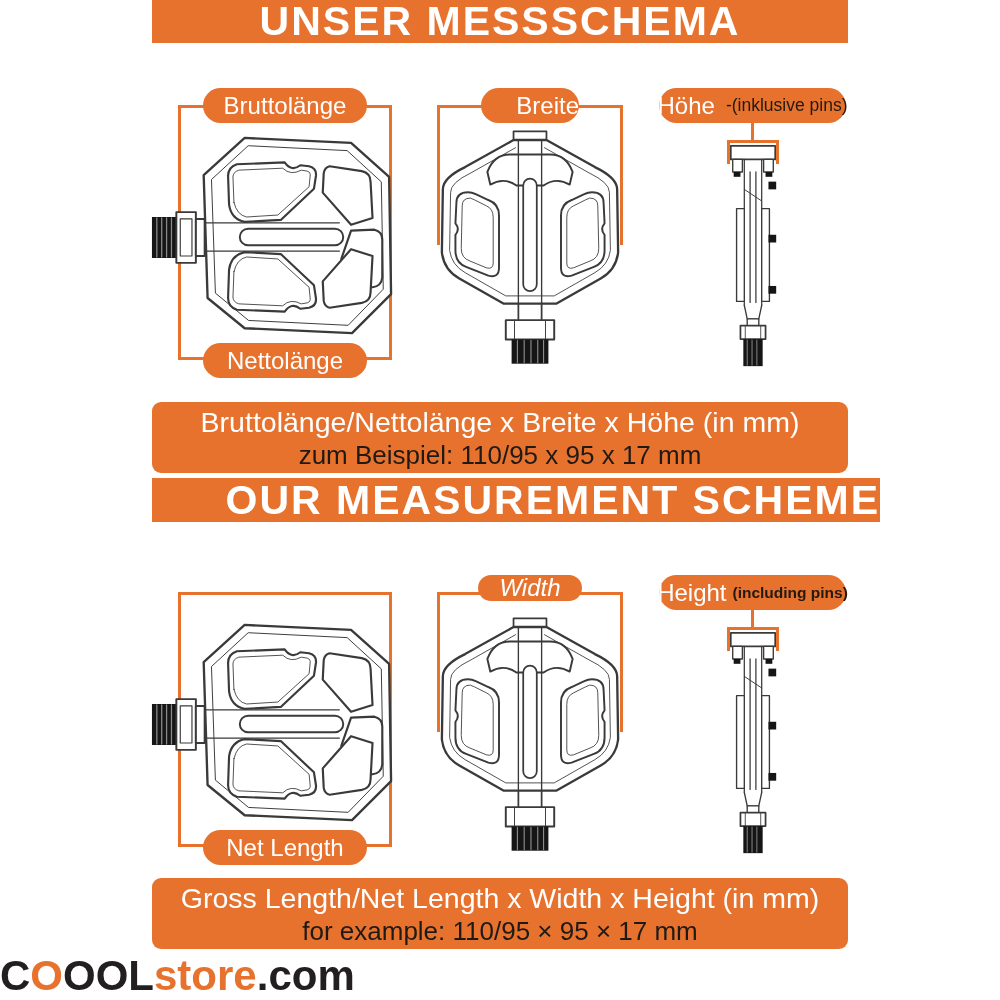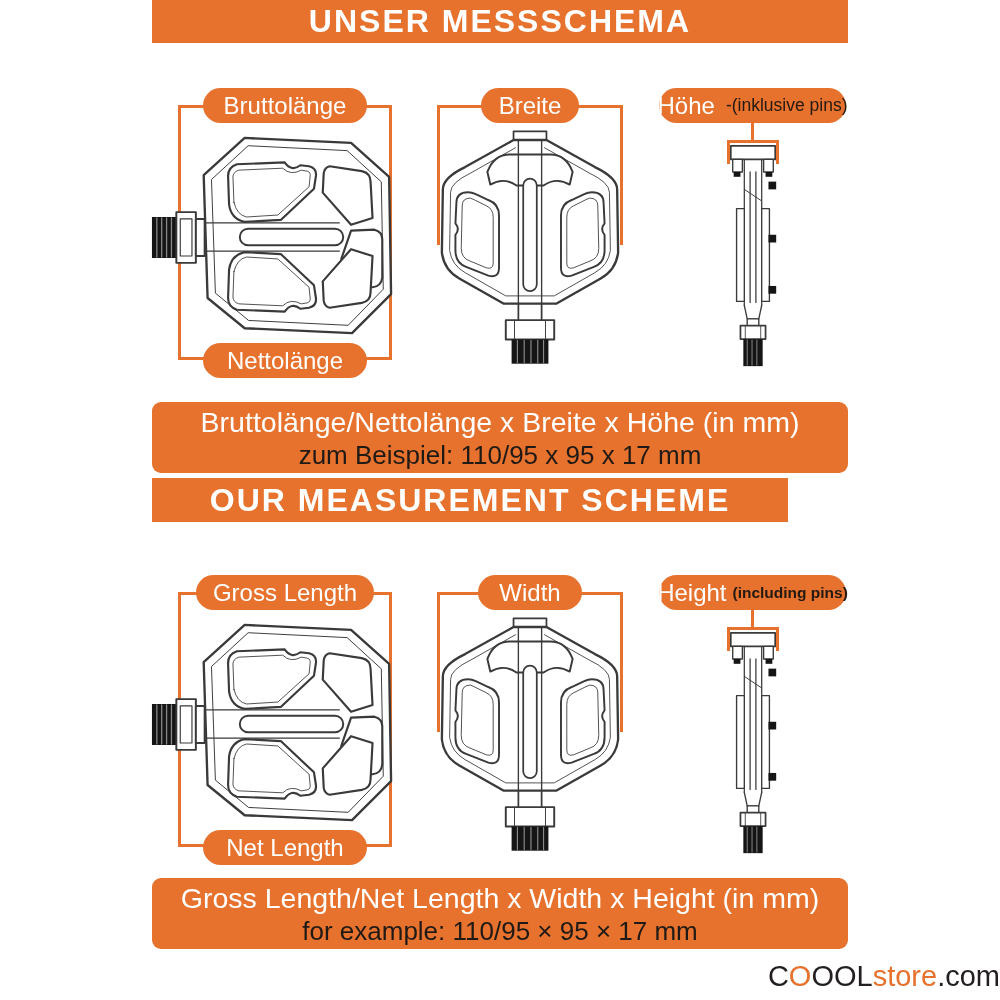--- a/index.html
+++ b/index.html
@@ -2,38 +2,38 @@
 <html style="--orange: #E7722E; --ink: #231F20; --line: #3A3A3A;"><head>
 <meta charset="utf-8">
 <style>
   :root{ --orange:#E7722E; --ink:#231F20; --line:#3A3A3A; }
   html,body{margin:0;padding:0;background:#fff;}
   .canvas{position:relative;width:1000px;height:1000px;background:#fff;overflow:hidden;
           font-family:"Liberation Sans",sans-serif;}
   .abs{position:absolute;box-sizing:border-box;}
 
   .banner{background:var(--orange);color:#fff;display:flex;align-items:center;justify-content:center;
-          font-weight:bold;font-size:32px;letter-spacing:2px;white-space:nowrap;}
+          font-weight:bold;font-size:41px;letter-spacing:2px;white-space:nowrap;}
 
   .band{background:var(--orange);text-align:center;border-radius:9px;}
   .band .l1{color:#fff;font-size:28.5px;line-height:37px;margin-top:2px;white-space:nowrap;}
   .band .l2{color:#1f1a16;font-size:26px;line-height:29px;white-space:nowrap;}
 
   .pill{background:var(--orange);border-radius:18px;display:flex;align-items:center;justify-content:center;
         color:#fff;font-size:24px;white-space:nowrap;z-index:5;}
   .pill .sfx-de{color:#241a12;font-size:17.5px;margin-left:11px;}
   .pill .sfx-en{color:#241a12;font-size:15.5px;font-weight:bold;margin-left:6px;}
 
   .bracket{border:3px solid var(--orange);}
   .open-bottom{border-bottom:none;}
   .vline{background:var(--orange);z-index:4;}
   .fig{z-index:2;}
   .overlay{z-index:6;}
 
-  .logo{width:100%;text-align:right;font-size:29px;line-height:46px;color:var(--ink);letter-spacing:0;}
+  .logo{width:100%;text-align:left;font-size:42px;line-height:46px;color:var(--ink);letter-spacing:0;font-weight:bold;}
   .logo .orange{color:var(--orange);}
   .hidden-defs{position:absolute;width:0;height:0;overflow:hidden;}
 </style>
 </head>
 <body>
 
 <svg class="hidden-defs" aria-hidden="true">
   <defs>
     <symbol id="sym-pedal-top" viewBox="0 0 250 215">
       <g stroke="#3a3a3a" fill="#fff" stroke-linejoin="round" stroke-linecap="round">
@@ -122,60 +122,57 @@
 
   <div class="abs vline" style="left:751px;top:121px;width:3px;height:21px;"></div>
   <div class="abs bracket open-bottom overlay" style="left:727px;top:140px;width:52px;height:24px;"></div>
 
   <div class="abs pill" style="left:203px;top:343px;width:164px;height:35px;">
     <span>Nettolänge</span>
   </div>
   <div class="abs pill" style="left:203px;top:88px;width:164px;height:35px;">
     <span>Bruttolänge</span>
   </div>
-  <div class="abs pill" style="left:481px;top:88px;width:98px;height:35px;">
+  <div class="abs pill" style="left:481px;top:88px;width:98px;height:35px;justify-content:flex-end;">
     <span>Breite</span>
   </div>
   <div class="abs pill" style="left:659px;top:88px;width:187px;height:35px;">
     <span>Höhe</span>
       <span class="sfx-de">-(inklusive pins)</span>
   </div>
 
   <div class="abs band" style="left:152px;top:402px;width:696px;height:71px;">
     <div class="l1">Bruttolänge/Nettolänge x Breite x Höhe (in mm)</div>
     <div class="l2">zum Beispiel: 110/95 x 95 x 17 mm</div>
   </div>
 
-  <div class="abs banner" style="left:152px;top:478px;width:636px;height:44px;">
+  <div class="abs banner" style="left:152px;top:478px;width:728px;height:44px;justify-content:flex-end;">
     <span>OUR MEASUREMENT SCHEME</span>
   </div>
 
   <div class="abs bracket" style="left:178px;top:592px;width:214px;height:255px;"></div>
   <div class="abs bracket open-bottom" style="left:437px;top:592px;width:186px;height:140px;"></div>
 
   <svg class="abs fig" style="left:150px;top:618px;" width="244" height="212">
       <use href="#sym-pedal-top"></use>
     </svg>
   <svg class="abs fig" style="left:438px;top:615px;" width="184" height="238">
       <use href="#sym-pedal-front"></use>
     </svg>
   <svg class="abs fig" style="left:724px;top:630px;" width="58" height="227">
       <use href="#sym-pedal-side"></use>
     </svg>
 
   <div class="abs vline" style="left:751px;top:608px;width:3px;height:21px;"></div>
   <div class="abs bracket open-bottom overlay" style="left:727px;top:627px;width:52px;height:24px;"></div>
 
-  <div class="abs pill" style="left:196px;top:575px;width:178px;height:35px;">
-    <span>Gross Length</span>
-  </div>
   <div class="abs pill" style="left:203px;top:830px;width:164px;height:35px;">
     <span>Net Length</span>
   </div>
-  <div class="abs pill" style="left:478px;top:575px;width:104px;height:35px;">
+  <div class="abs pill" style="left:478px;top:575px;width:104px;height:26px;font-style:italic;">
     <span>Width</span>
   </div>
   <div class="abs pill" style="left:659px;top:575px;width:187px;height:35px;">
     <span>Height</span>
       <span class="sfx-en">(including pins)</span>
   </div>
 
   <div class="abs band" style="left:152px;top:878px;width:696px;height:71px;">
     <div class="l1">Gross Length/Net Length x Width x Height (in mm)</div>
     <div class="l2">for example: 110/95 × 95 × 17 mm</div>

